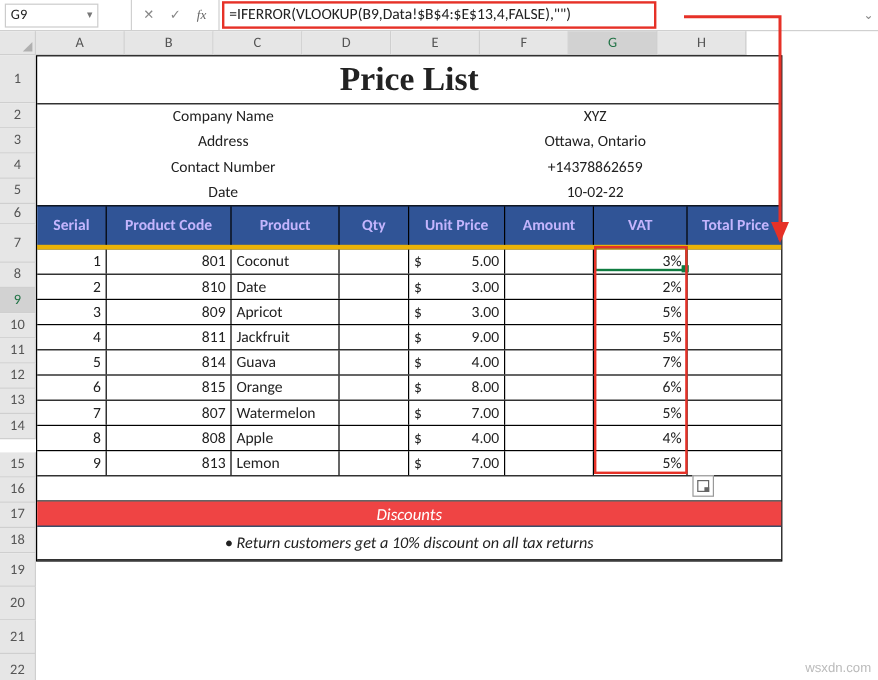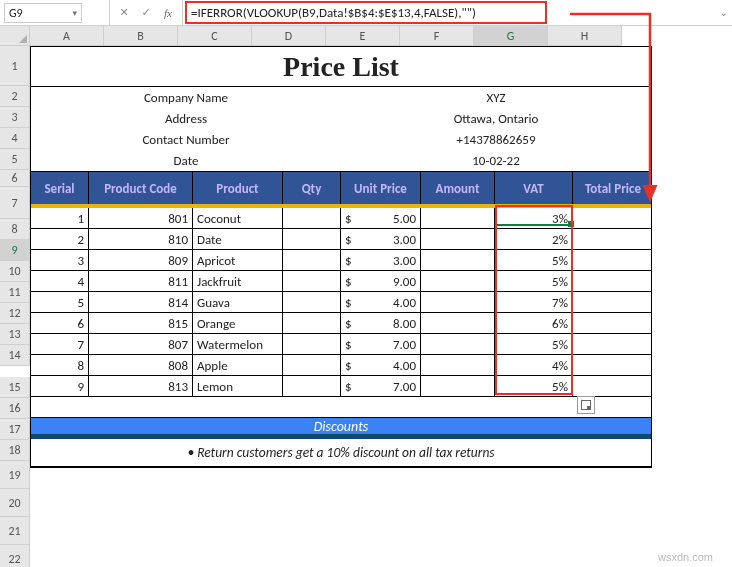--- a/index.html
+++ b/index.html
@@ -33,31 +33,31 @@
   .tbl-head > div { height: 32px; display: flex; align-items: center; justify-content: center; border-right: 1px solid #000; font-size: 13px; }
   .tbl-head > div:last-child { border-right: none; }
   .tbl-body .trow { display: grid; grid-template-columns: 58px 104px 90px 58px 80px 74px 78px 80px; border-bottom: 1px solid #000; height: 21px; }
   .tbl-body .trow > div { border-right: 1px solid #000; display: flex; align-items: center; padding: 0 4px; }
   .tbl-body .trow > div:last-child { border-right: none; }
   .num { justify-content: flex-end; }
   .txt { justify-content: flex-start; }
   .price { justify-content: space-between; }
   .vat-col { justify-content: flex-end; position: relative; }
   .spacer-row { height: 21px; border-bottom: 1px solid #000; }
-  .discount-head { background: #3b82f6; color: #fff; font-style: italic; height: 21px; display: flex; align-items: center; justify-content: center; border-bottom: 5px solid #0c4a6e; font-size: 14px; }
+  .discount-head { background: #ef4444; color: #fff; font-style: italic; height: 21px; display: flex; align-items: center; justify-content: center; border-bottom: 1px solid #0c4a6e; font-size: 14px; }
   .discount-txt { height: 28px; display: flex; align-items: center; justify-content: center; font-style: italic; font-size: 13.5px; }
   .discount-txt.first { border-bottom: 1px solid #000; }
   .red-box { position: absolute; border: 2px solid #e63127; pointer-events: none; z-index: 5; }
   .red-arrow { position: absolute; z-index: 6; }
   .green-sel { position: absolute; border: 2px solid #107c41; background: rgba(255,255,255,0); pointer-events: none; z-index: 4; }
   .fill-handle { position: absolute; width: 6px; height: 6px; background: #107c41; right: -3px; bottom: -3px; }
   .autofill-icon { position: absolute; width: 18px; height: 18px; border: 1px solid #999; background: #fff; z-index: 7; display:flex; align-items:center; justify-content:center; }
   .af-inner { width:10px; height:10px; border:1px solid #666; position:relative; }
   .af-inner::before { content:''; position:absolute; width:4px; height:4px; background:#666; right:-1px; bottom:-1px; }
-  .watermark { position: absolute; right: 19px; bottom: 4px; color: #bbb; font-size: 11px; font-family: Arial,sans-serif; }
+  .watermark { position: absolute; right: 6px; bottom: 4px; color: #bbb; font-size: 11px; font-family: Arial,sans-serif; }
 </style>
 </head>
 <body>
 
 <div class="app">
 
   <div class="formula-bar">
     <div class="name-box-wrap">
       <div class="name-box">
         <span>G9</span>

